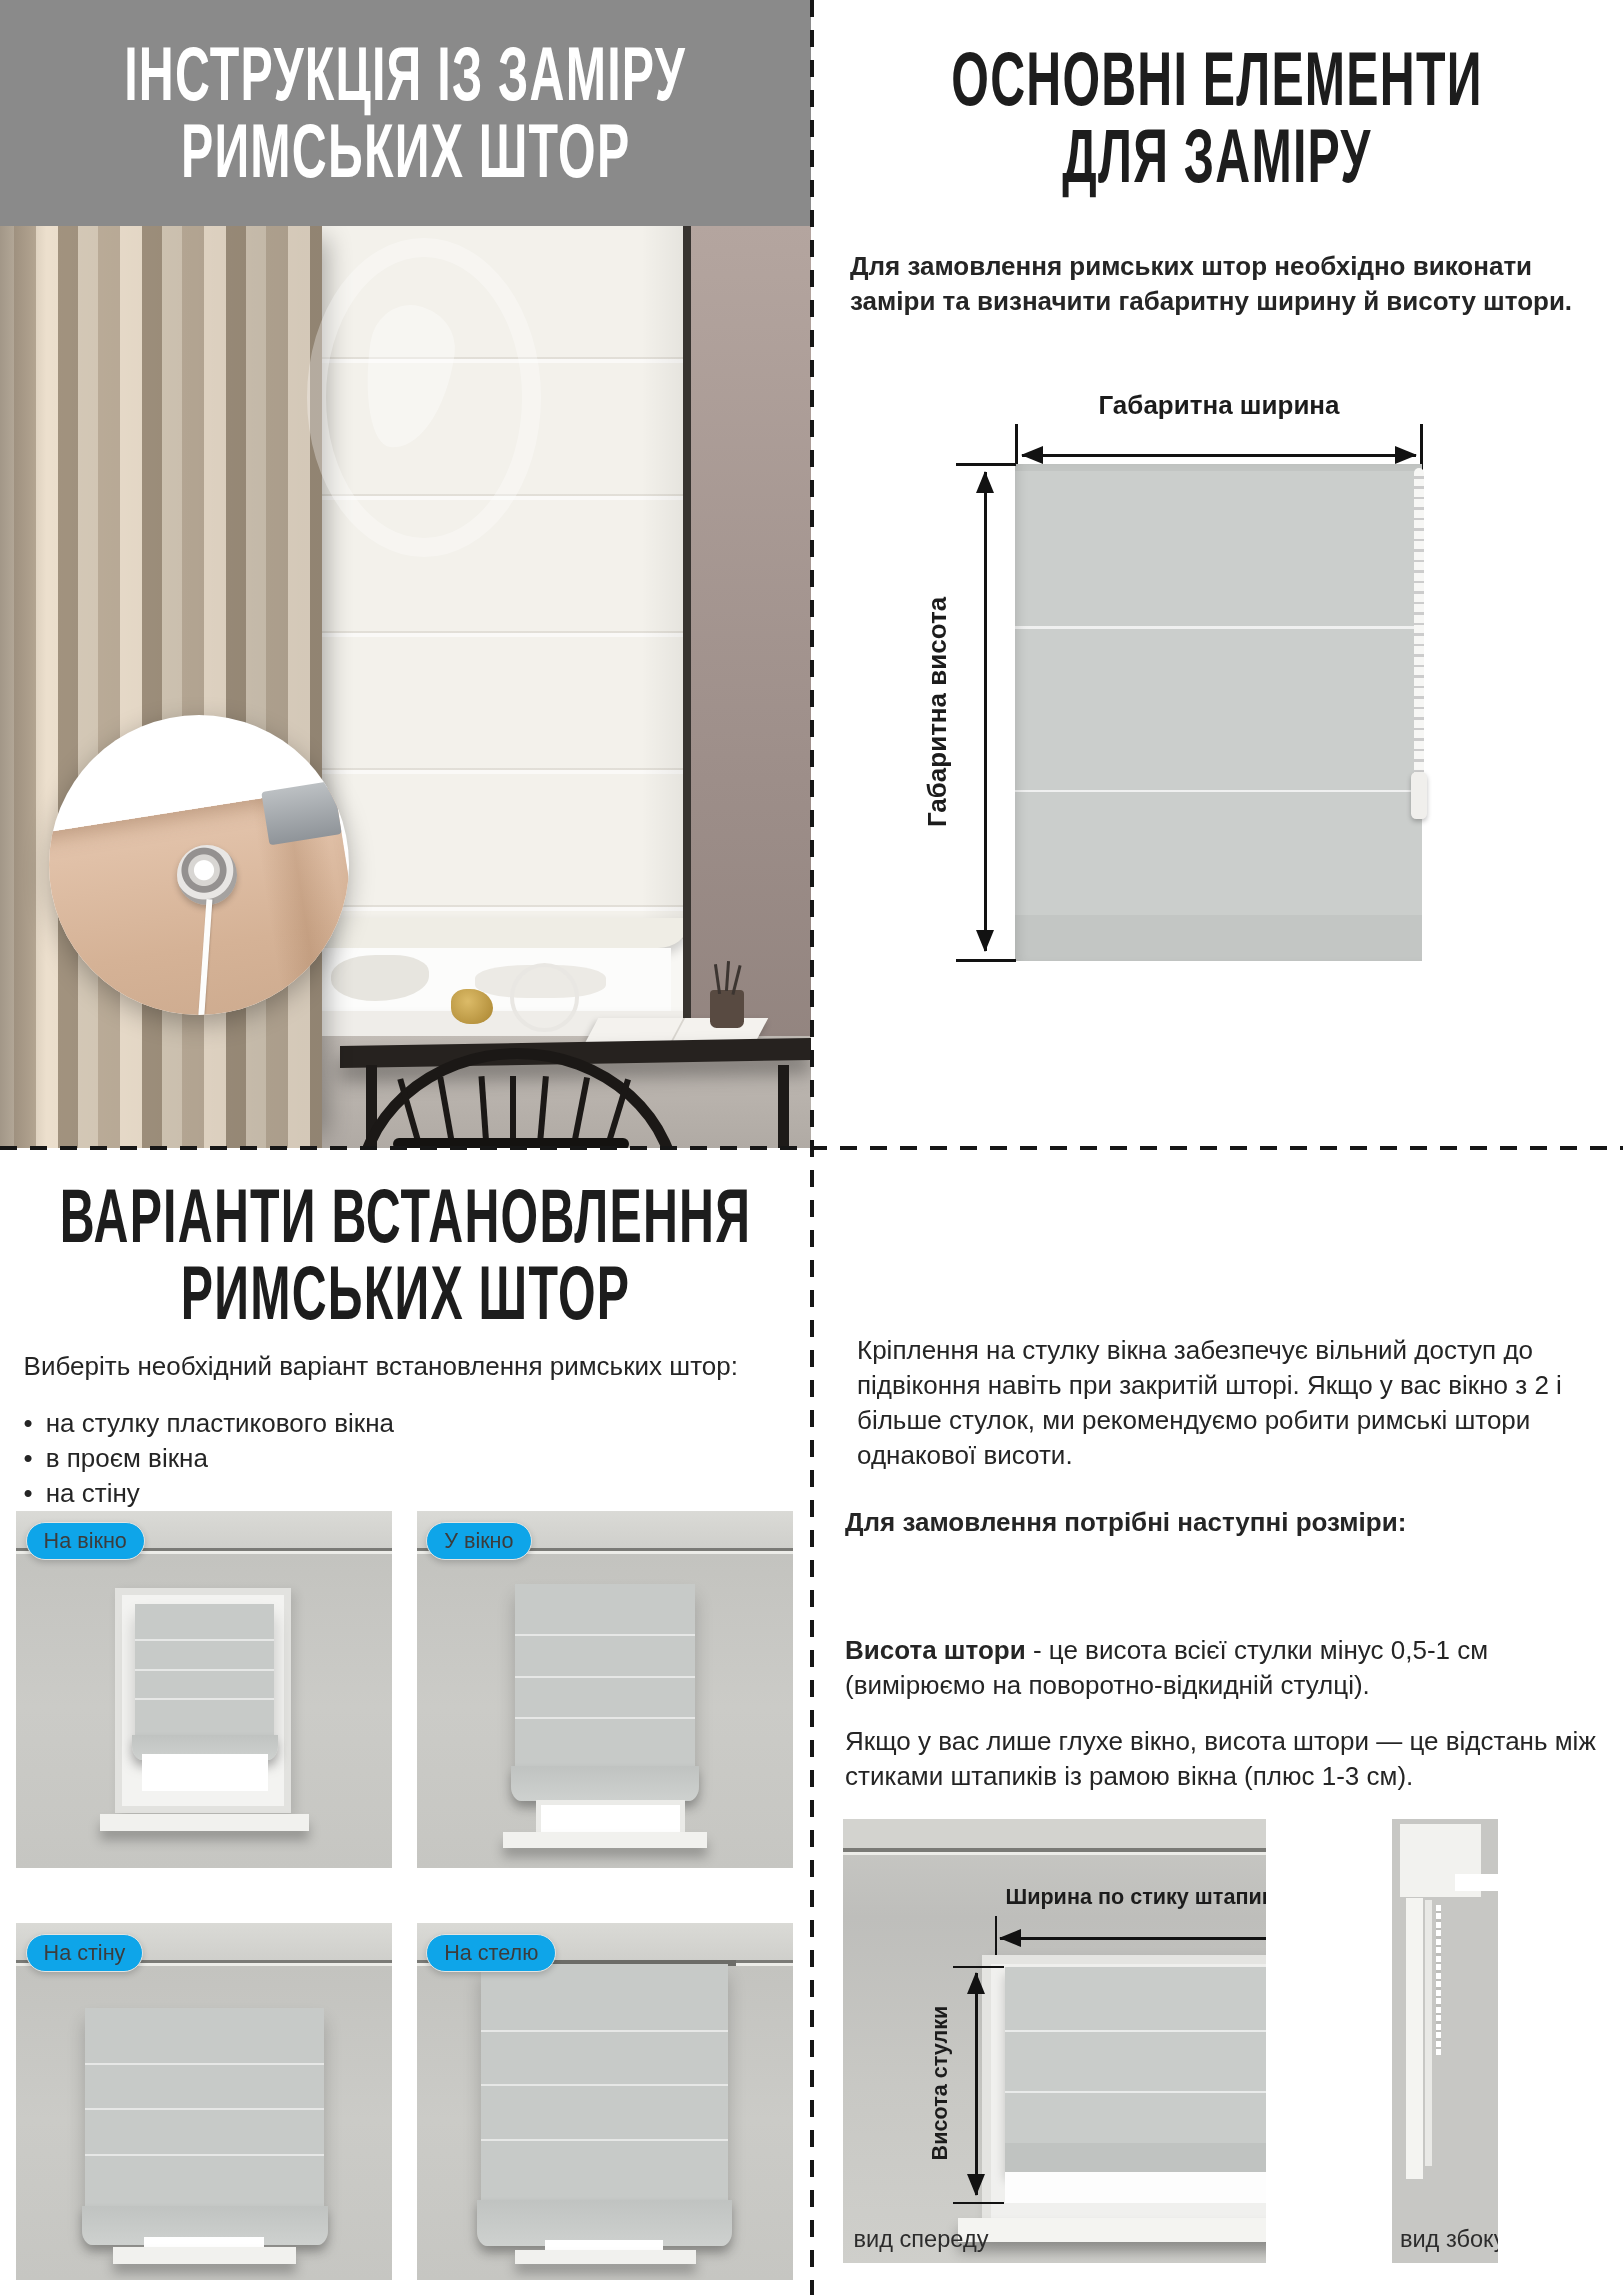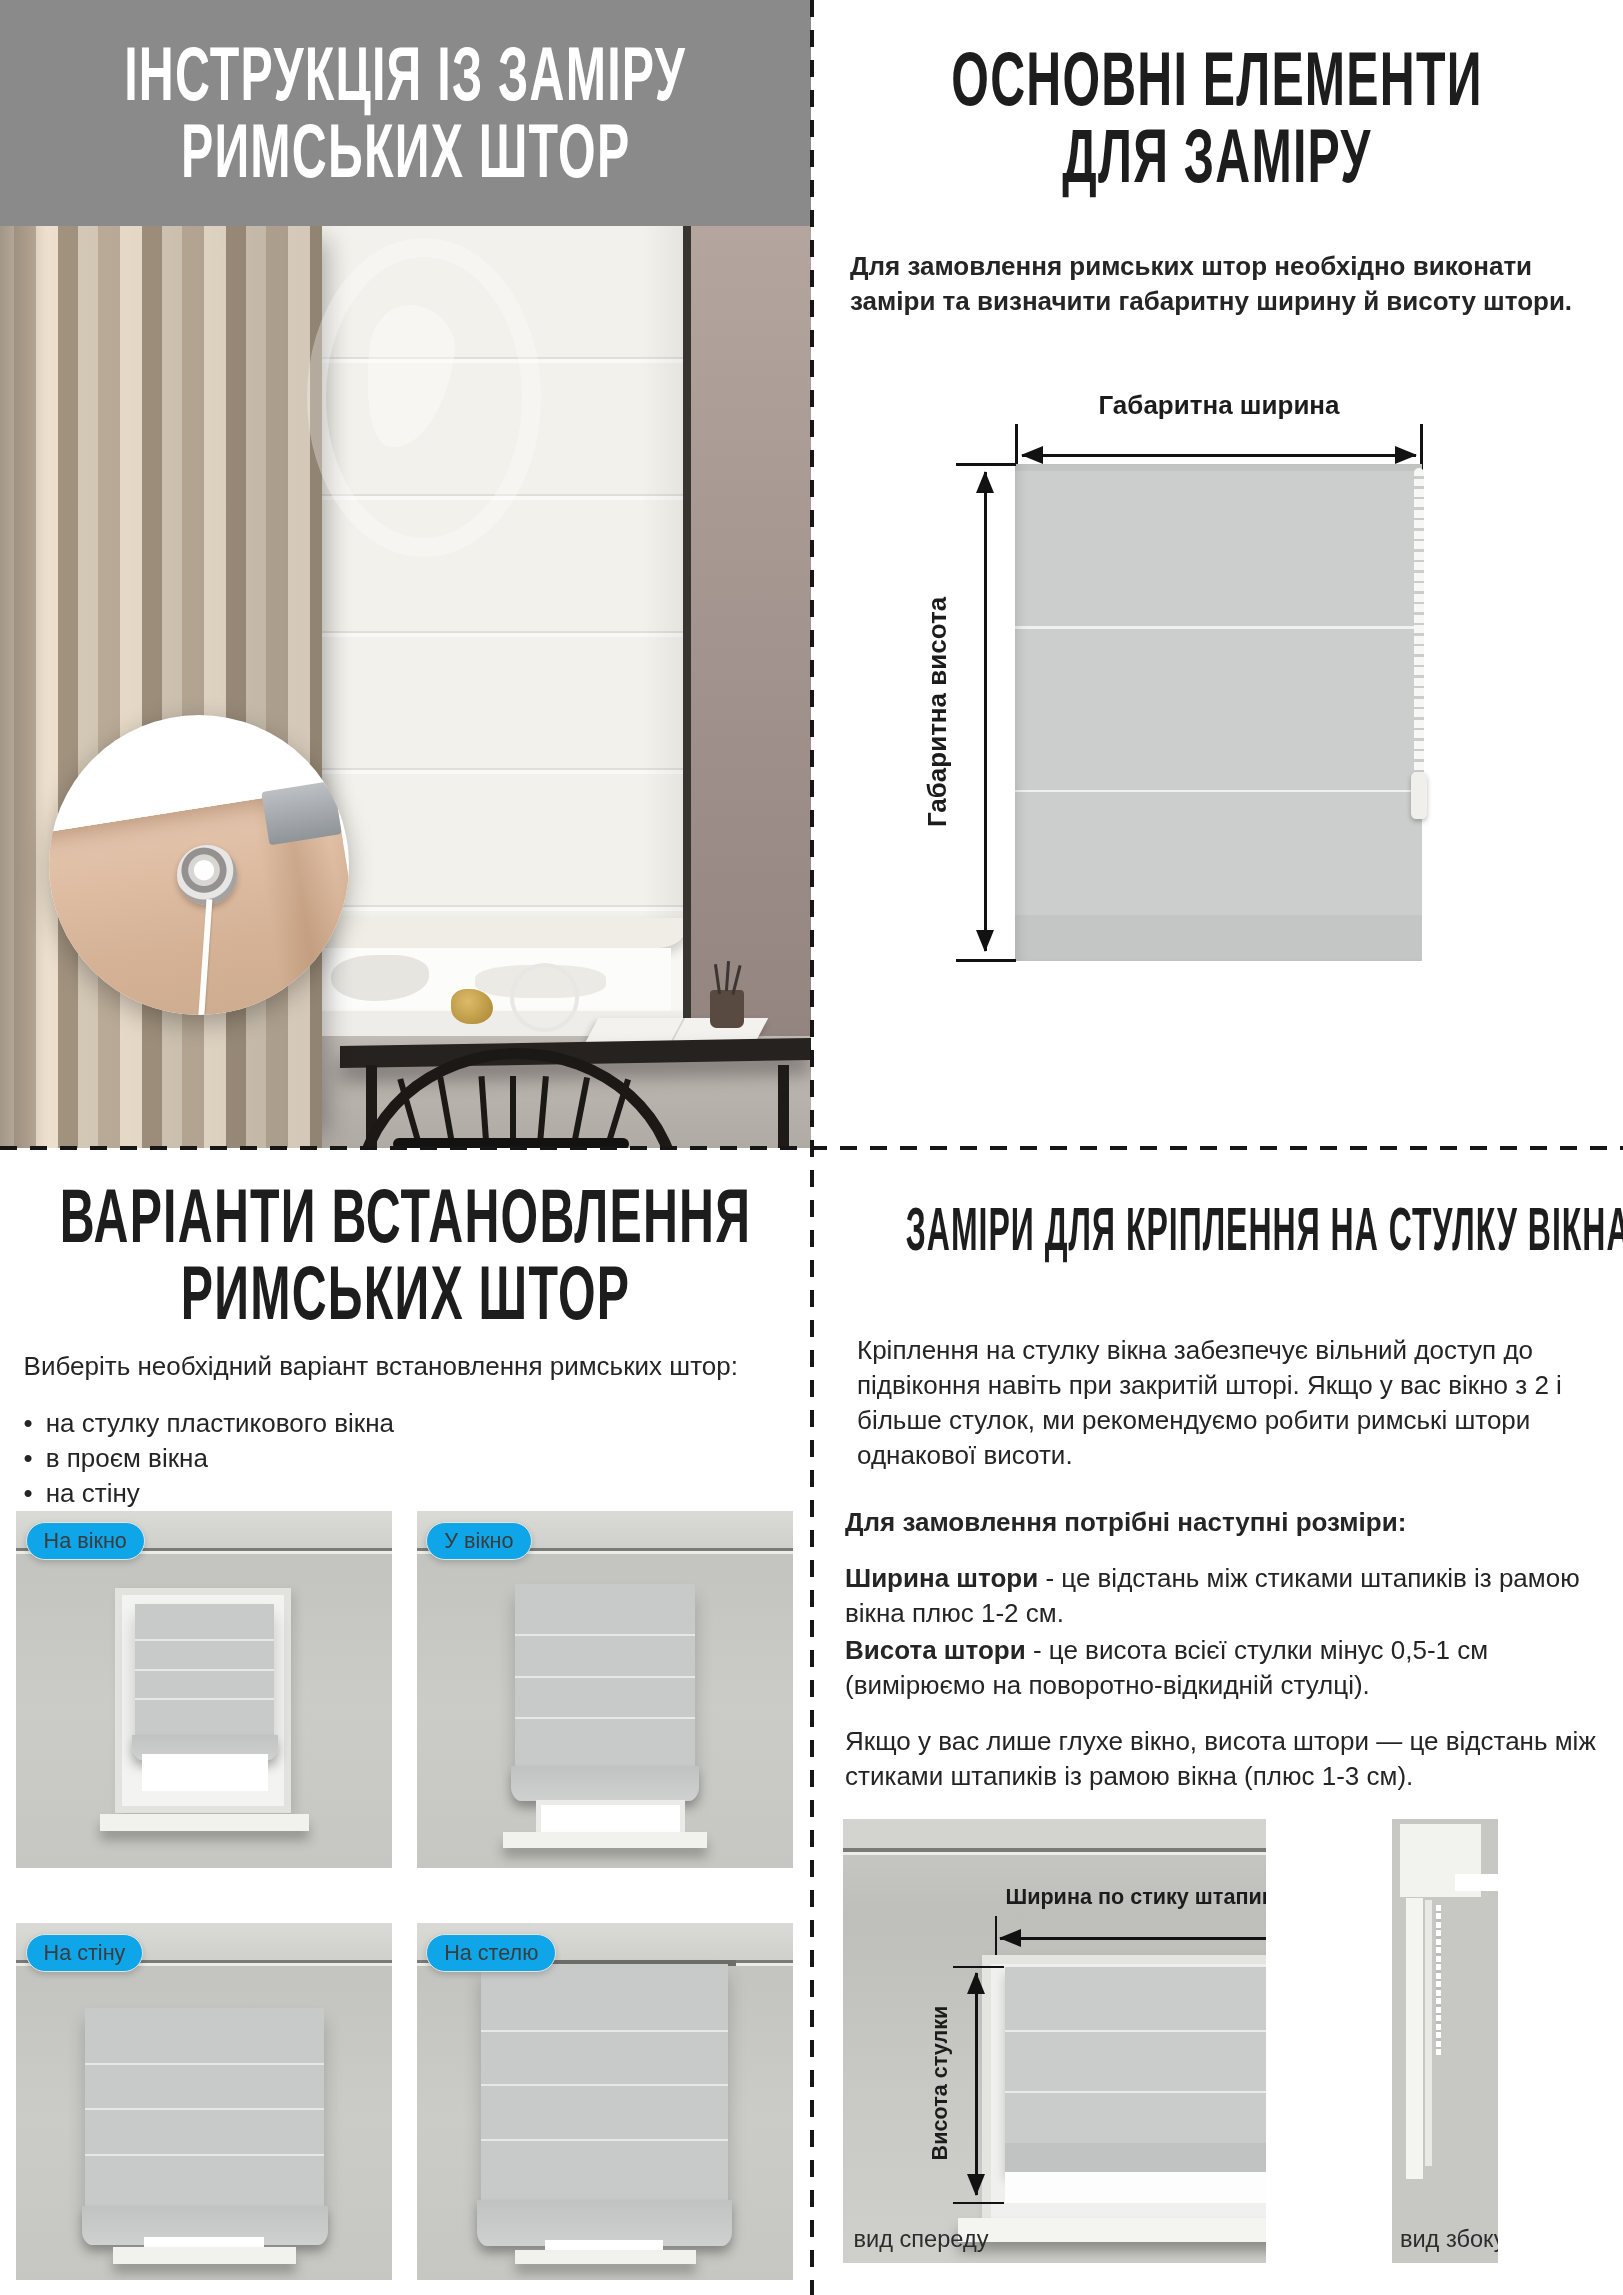--- a/index.html
+++ b/index.html
@@ -340,30 +340,24 @@
           <i class="seam s2"></i>
           <i class="seam s3"></i>
         <div class="skirt"></div>
       </div>
       <div class="glassbox"></div>
       <div class="sill"></div>
     </div>
     <div class="pill">На стелю</div>
   </div>
 
-  <div class="h-cond h-black" style="left:818px;top:1198px;width:798px;">
-    <span class="ln" style="font-size:41px;line-height:63px;transform:scale(0.78,1.5);">ЗАМІРИ ДЛЯ КРІПЛЕННЯ НА СТУЛКУ ВІКНА</span>
-  </div>
 
   <p class="body-text" style="left:845px;top:1321px;width:762px;margin:12px;">Кріплення на стулку вікна забезпечує вільний доступ до підвіконня навіть при закритій шторі. Якщо у вас вікно з 2 і більше стулок, ми рекомендуємо робити римські штори однакової висоти.</p>
   <p class="body-text bold" style="left:845px;top:1505px;width:762px;margin:0;">Для замовлення потрібні наступні розміри:</p>
 
-  <p class="body-text" style="left:845px;top:1561px;width:762px;margin:0;">
-    <span class="bold">Ширина штори</span><span> - це відстань між стиками штапиків із рамою вікна плюс 1-2 см.</span>
-  </p>
   <p class="body-text" style="left:845px;top:1633px;width:762px;margin:0;">
     <span class="bold">Висота штори</span><span> - це висота всієї стулки мінус 0,5-1 см (вимірюємо на поворотно-відкидній стулці).</span>
   </p>
   <p class="body-text" style="left:845px;top:1724px;width:762px;margin:0;">Якщо у вас лише глухе вікно, висота штори — це відстань між стиками штапиків із рамою вікна (плюс 1-3 см).</p>
 
   <div class="br-front">
     <div class="ceiling"></div>
     <div class="cornice"></div>
     <div class="cornice-hi"></div>
     <div class="wm-gray-ring"></div>

